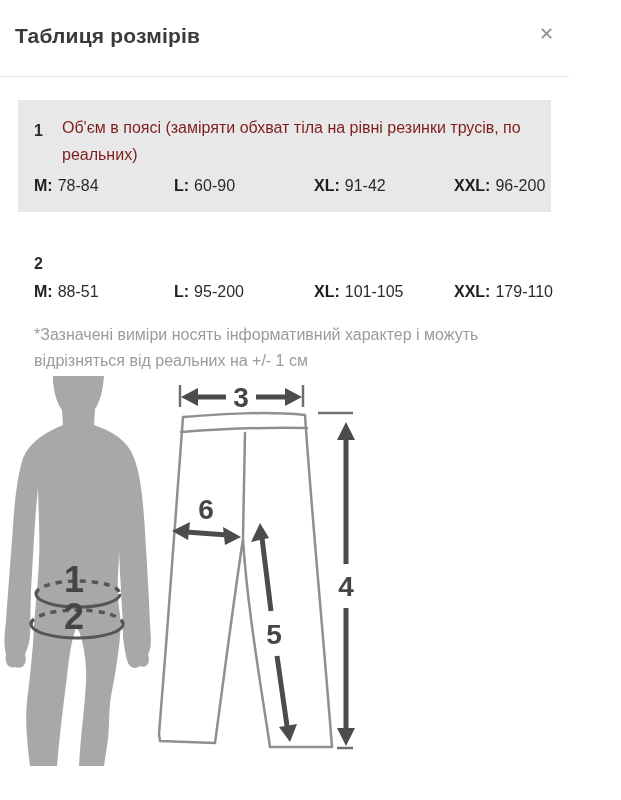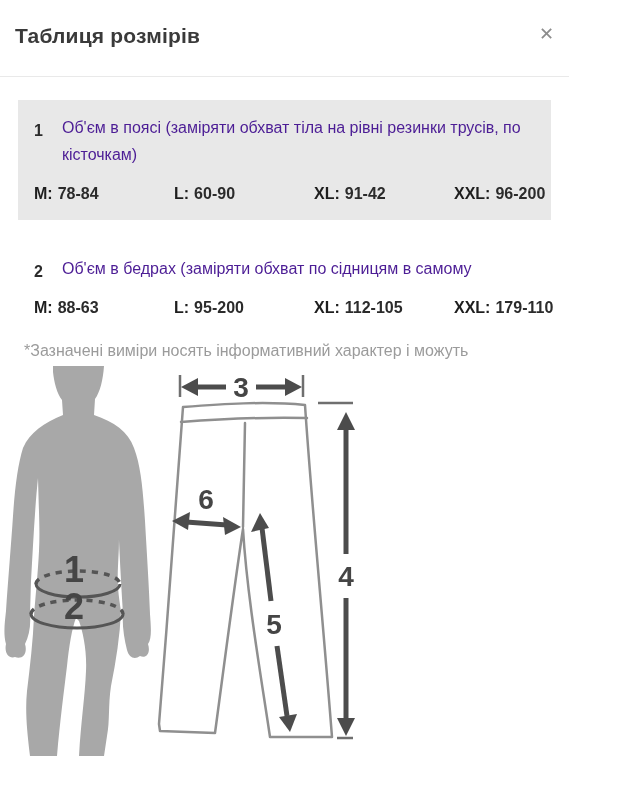--- a/index.html
+++ b/index.html
@@ -23,29 +23,29 @@
     cursor: pointer; background: none; border: none; padding: 2px;
     font-family: "DejaVu Sans", sans-serif;
   }
 
   .content { padding: 0 18px; }
   .size-row { padding: 14px 16px 13px 16px; }
   .size-row.highlight { background: #e8e8e8; margin-top: 23px; }
   .size-row.plain { margin-top: 21px; }
   .row-head { display: flex; }
   .row-num { width: 28px; flex: none; font-weight: bold; font-size: 16px; padding-top: 8px; }
-  .desc { font-size: 16px; line-height: 27px; color: #4c1d95; }
+  .desc { font-size: 16px; line-height: 27px; color: #7f1d1d; }
   .sizes {
     display: grid; grid-template-columns: 140px 140px 140px 140px;
-    margin-top: 12px; font-size: 16px; line-height: 27px; font-weight: bold;
+    margin-top: 4px; font-size: 16px; line-height: 27px;
   }
   .sz b { margin-right: 5px; color: #1e1e1e; }
 
   .note {
-    margin: 4px 18px 0 24px; max-width: 540px;
+    margin: 4px 18px 0 34px; max-width: 540px;
     color: #9b9b9b; font-size: 16px; line-height: 26px;
   }
 
   .diagram { display: block; margin-top: 2px; }
   .num-lbl { font-family: "Liberation Sans", sans-serif; font-weight: bold; fill: #454545; }
 </style>
 </head>
 <body>
 
 <div class="modal">
@@ -57,49 +57,50 @@
     </button>
   </div>
 
   <div class="content">
 
     <div class="size-row highlight">
       <div class="row-head">
         <div class="row-num">1</div>
         <div class="desc">
           <span>Об'єм в поясі (заміряти обхват тіла на рівні резинки трусів, по</span><br>
-          <span>кісточкам)</span>
+          <span>реальних)</span>
         </div>
       </div>
       <div class="sizes">
         <span class="sz"><b>M:</b><span>78-84</span></span>
         <span class="sz"><b>L:</b><span>60-90</span></span>
         <span class="sz"><b>XL:</b><span>91-42</span></span>
         <span class="sz"><b>XXL:</b><span>96-200</span></span>
       </div>
     </div>
 
     <div class="size-row plain">
       <div class="row-head">
         <div class="row-num">2</div>
         <div class="desc">
-          <span>Об'єм в бедрах (заміряти обхват по сідницям в самому</span><br>
+          <br>
         </div>
       </div>
       <div class="sizes">
-        <span class="sz"><b>M:</b><span>88-63</span></span>
+        <span class="sz"><b>M:</b><span>88-51</span></span>
         <span class="sz"><b>L:</b><span>95-200</span></span>
-        <span class="sz"><b>XL:</b><span>112-105</span></span>
+        <span class="sz"><b>XL:</b><span>101-105</span></span>
         <span class="sz"><b>XXL:</b><span>179-110</span></span>
       </div>
     </div>
   </div>
 
   <div class="note">
     <span>*Зазначені виміри носять інформативний характер і можуть</span><br>
+    <span>відрізняться від реальних на +/- 1 см</span>
   </div>
 
   <svg class="diagram" width="621" height="396" viewBox="0 0 621 396" xmlns="http://www.w3.org/2000/svg">
 
     <g>
       <path fill="#a8a8a8" d="
         M 53,0 L 104,0
         C 103,14 100,26 95,33 L 94,49
         C 114,56 128,65 134,82
         C 141,100 143,125 145,155

